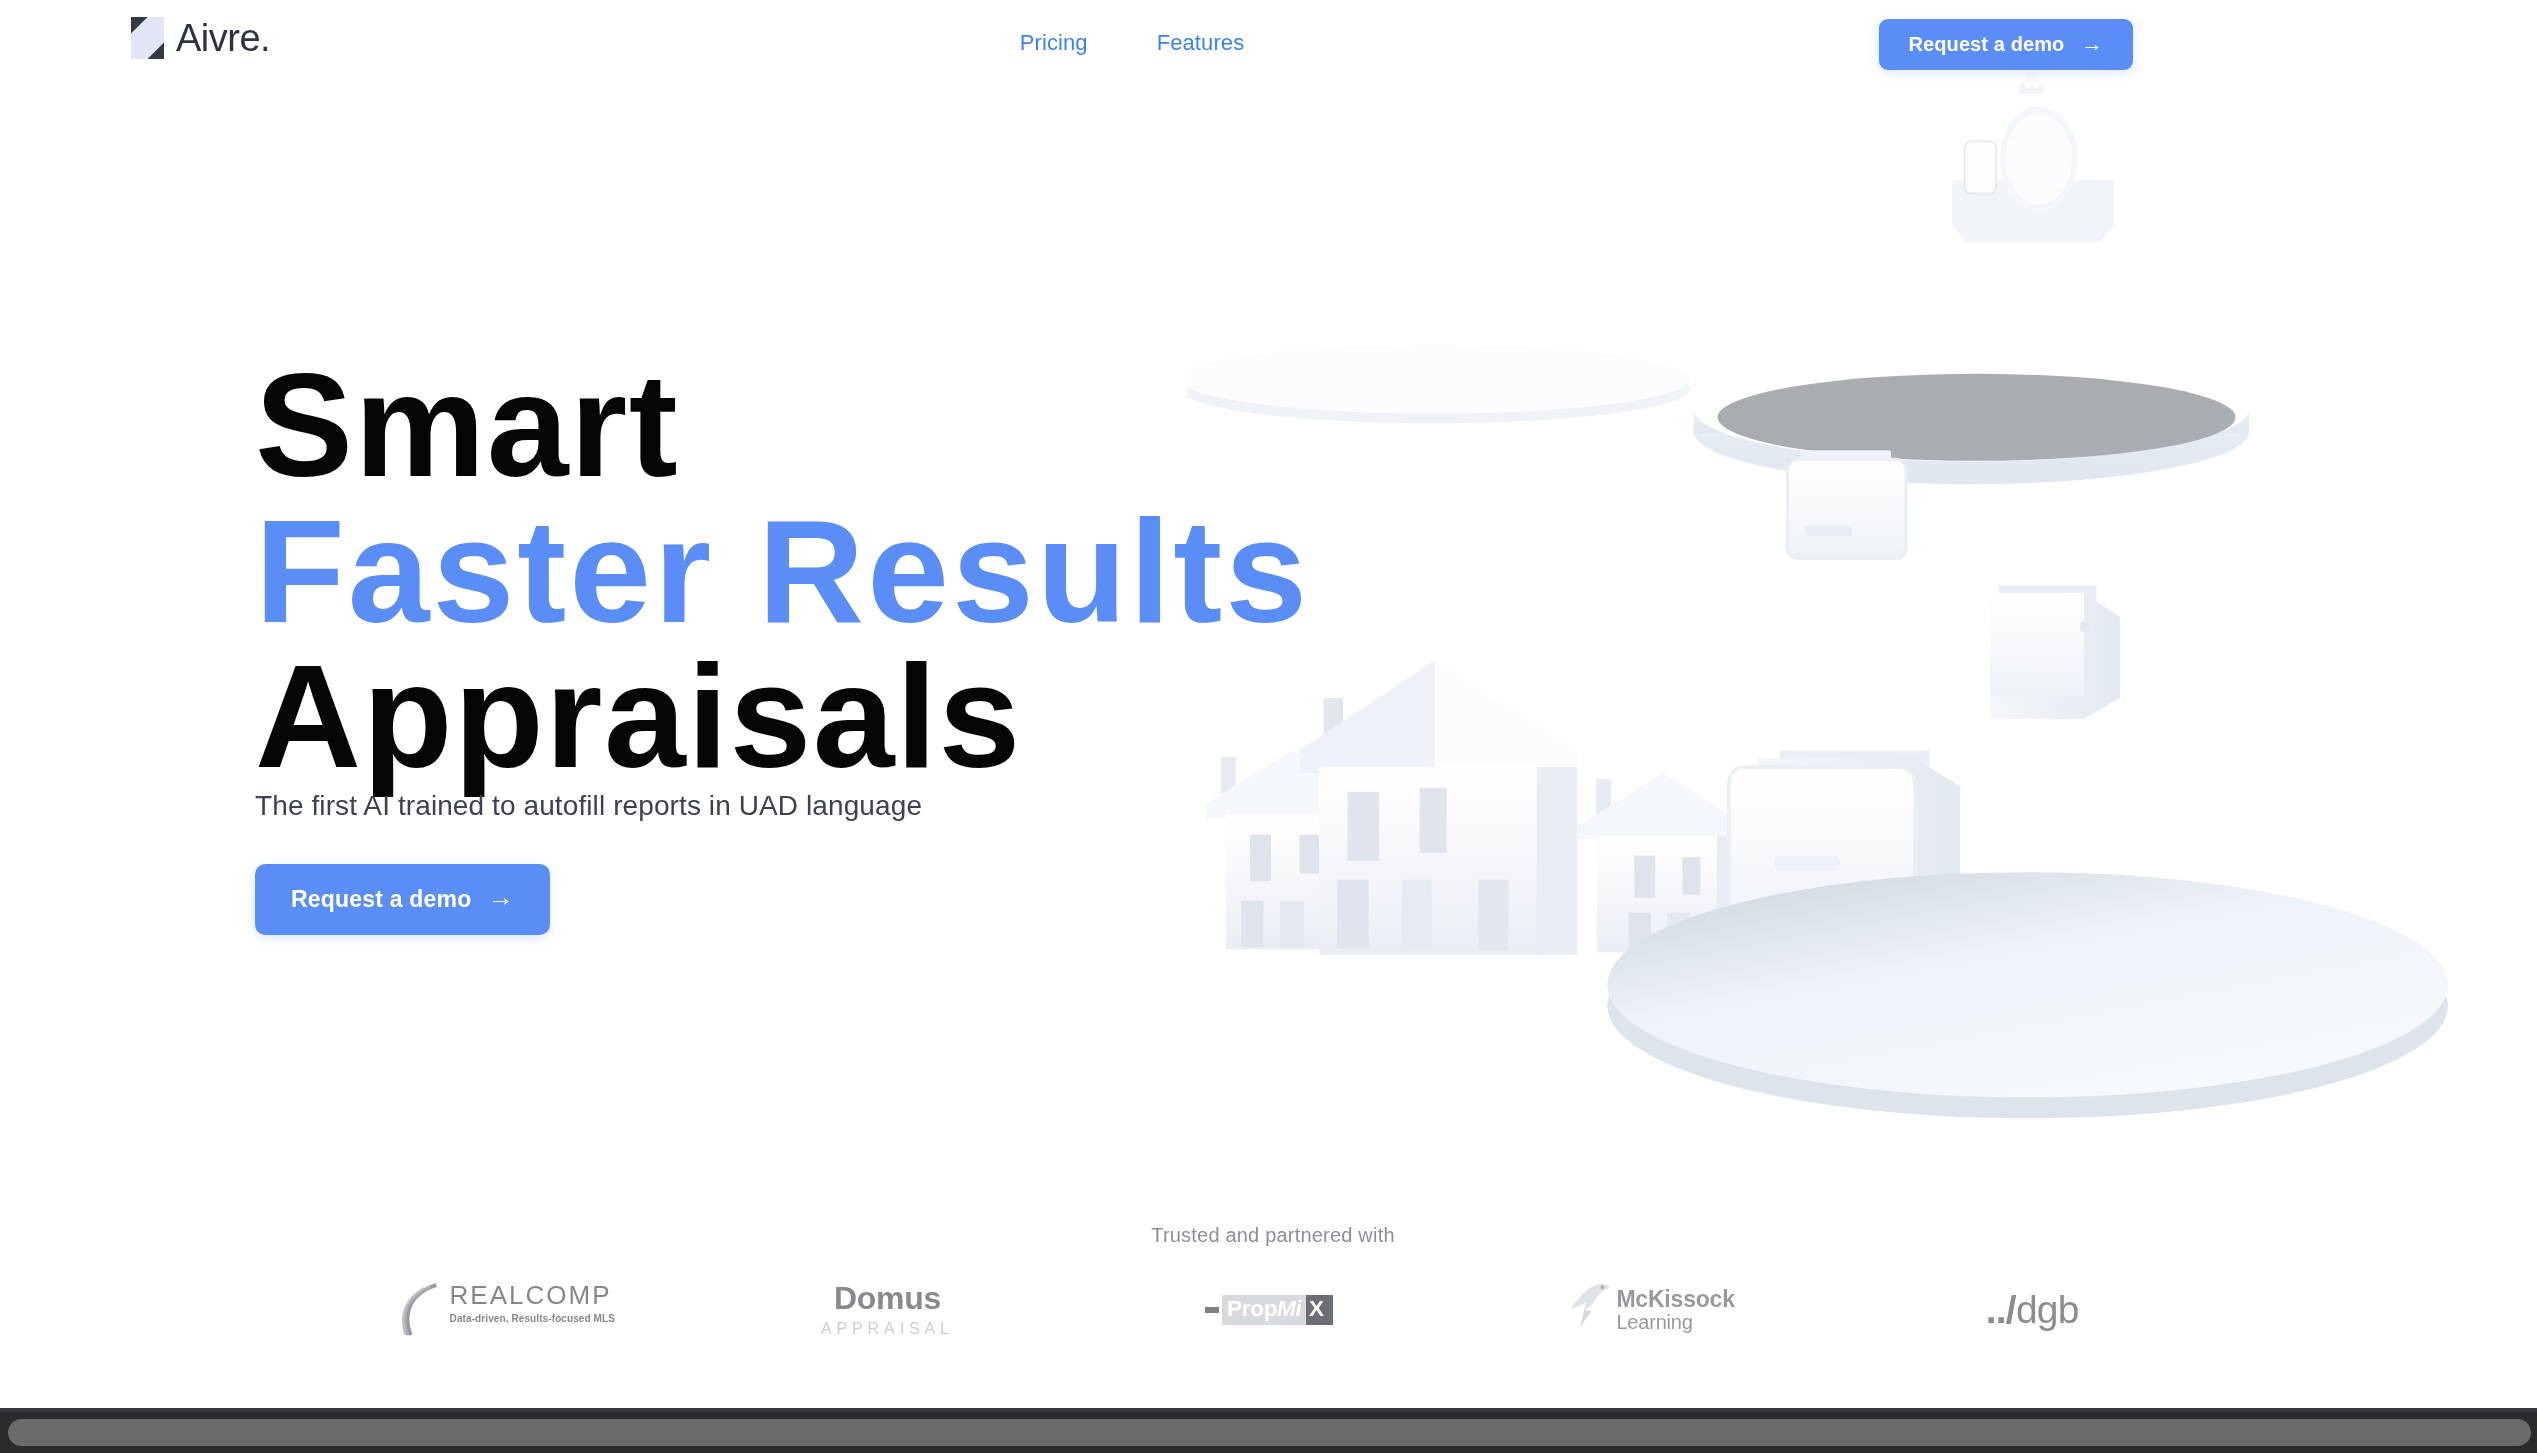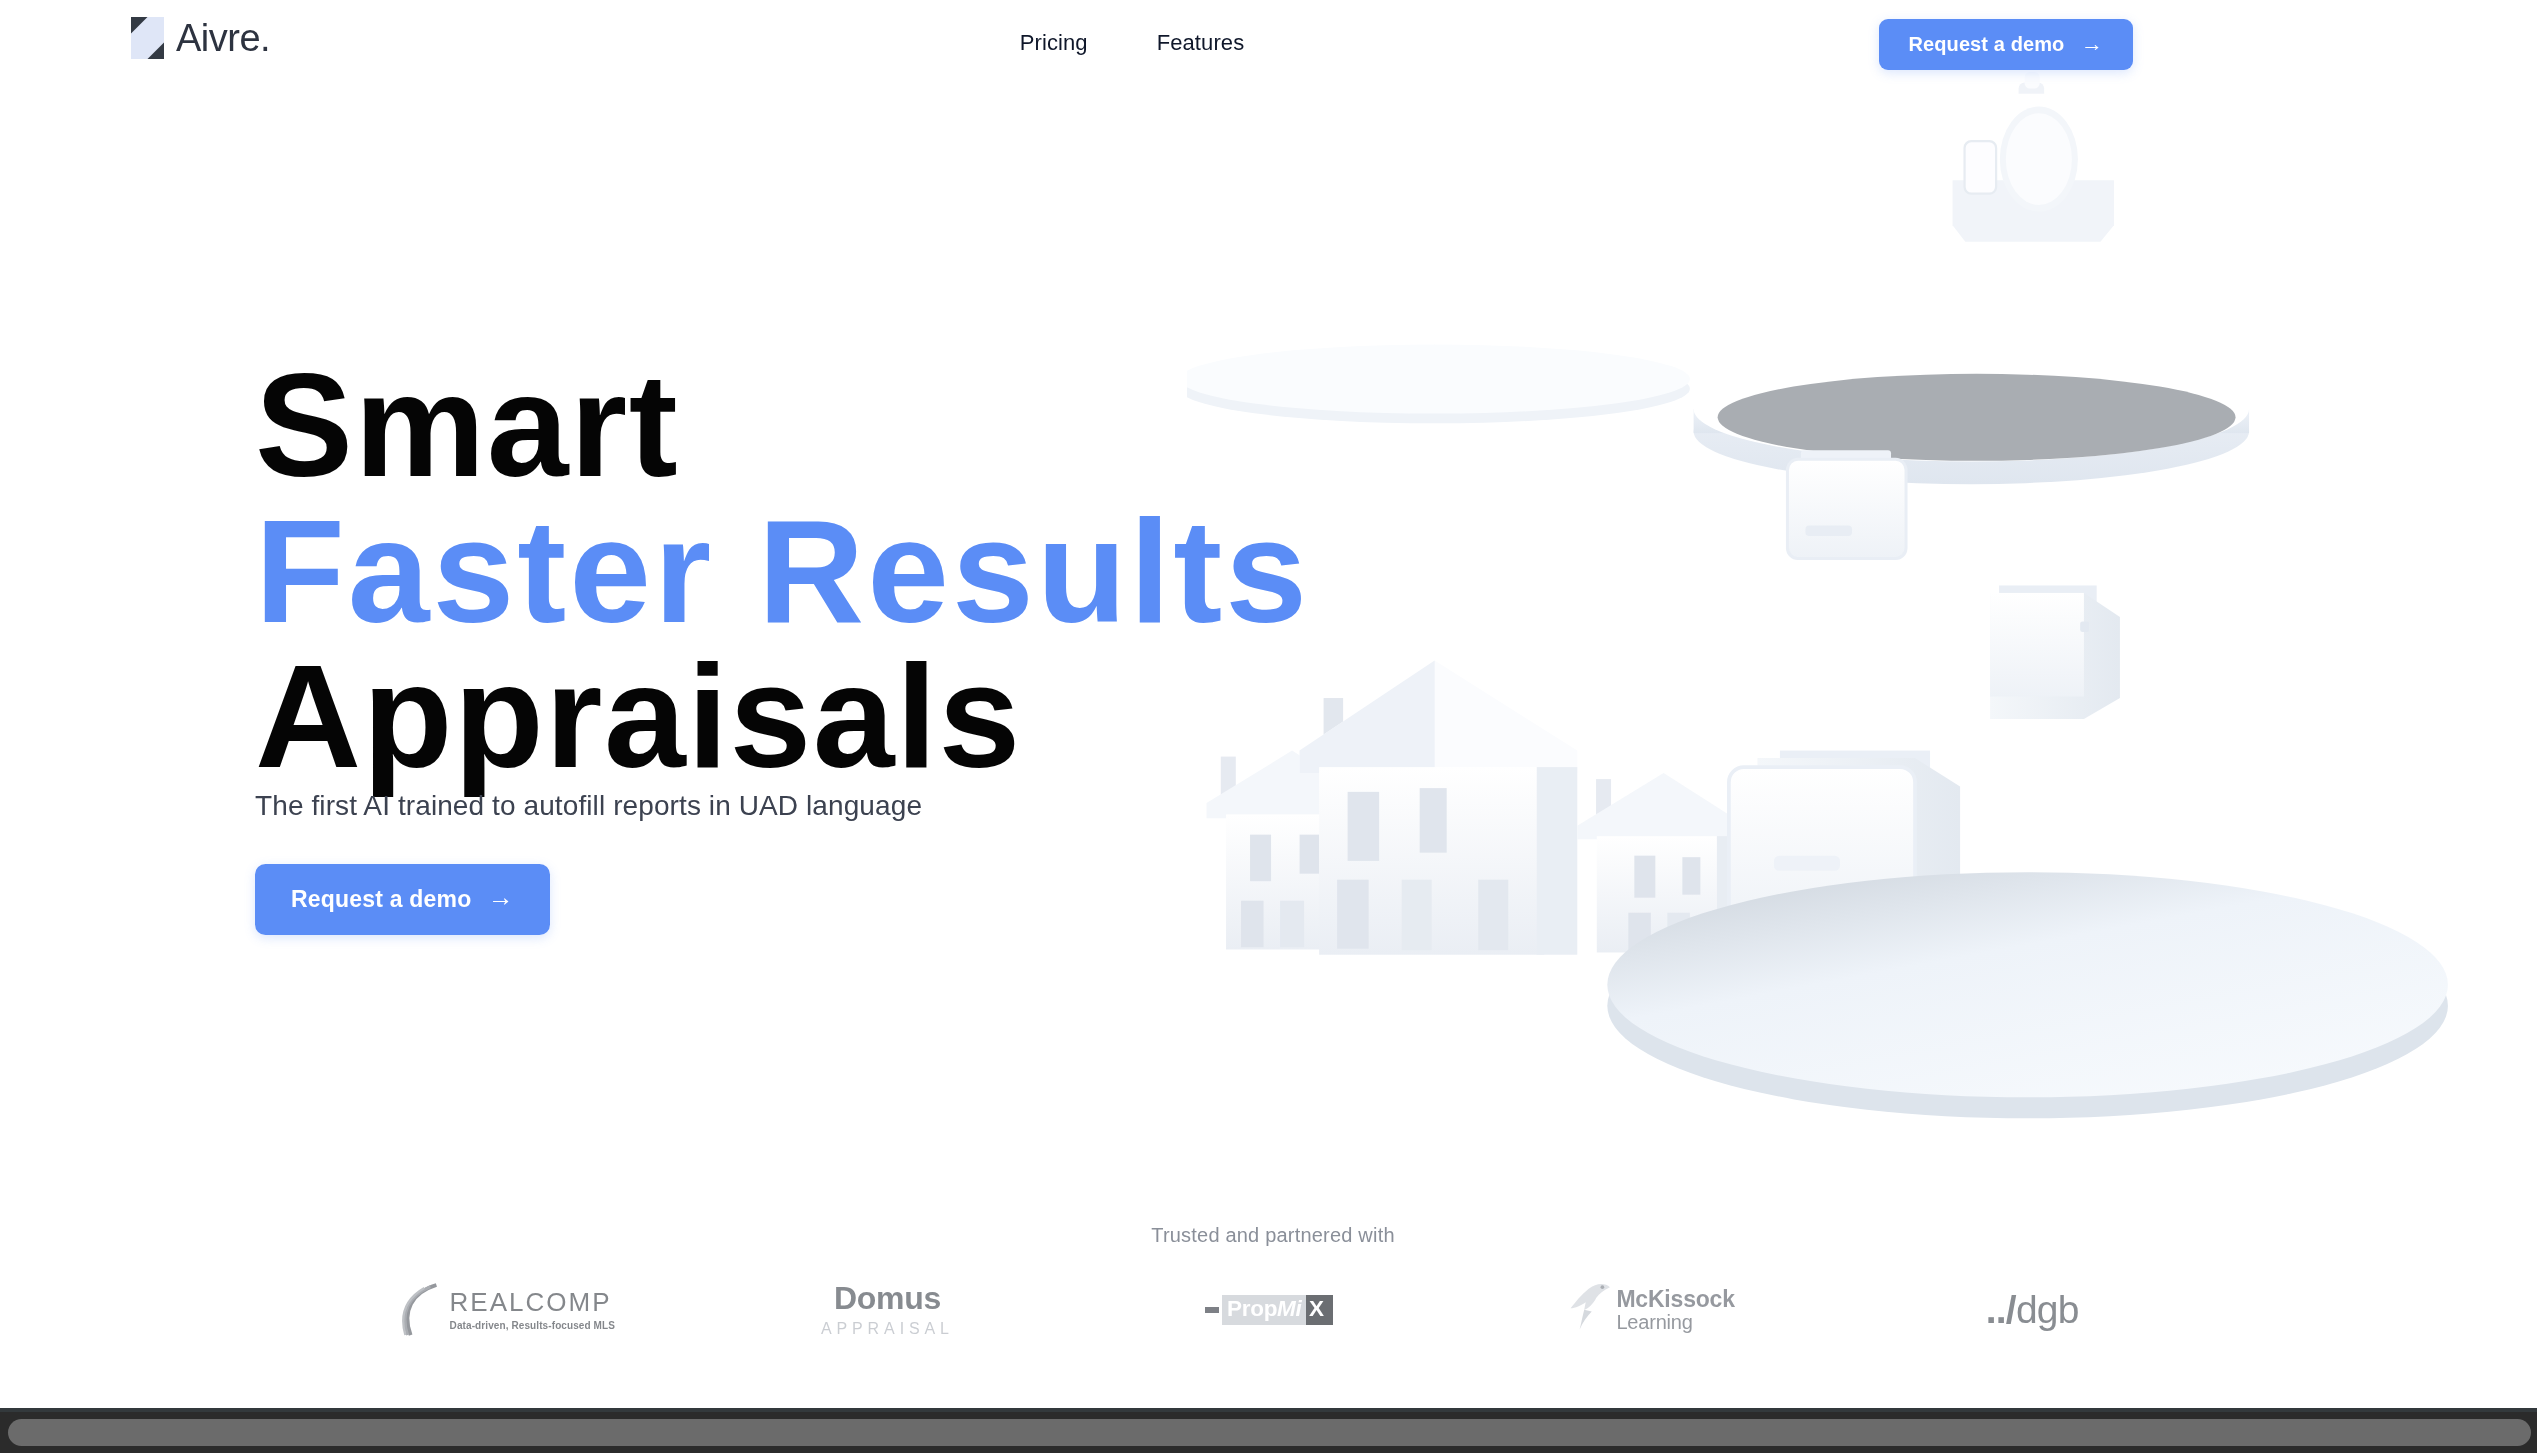--- a/index.html
+++ b/index.html
@@ -22,21 +22,21 @@
   .brand-text {
     font-size:38px; letter-spacing:-0.5px; color:#2d3340; font-weight:400;
     font-family:"Liberation Sans", sans-serif;
   }
 
   .nav-center {
     position:absolute; left:50%; transform:translateX(-50%); top:30px;
     display:flex; align-items:center; gap:69px;
   }
   .nav-link {
-    font-size:22px; color:#0f172a; font-weight:400; text-decoration:none; letter-spacing:0.1px;
+    font-size:22px; color:#3b82f6; font-weight:400; text-decoration:none; letter-spacing:0.1px;
     cursor:pointer; white-space:nowrap;
   }
 
   .btn {
     display:inline-flex; align-items:center; justify-content:center; gap:16.5px;
     background:#5b8df6; color:#ffffff; border:none; cursor:pointer;
     font-family:"Liberation Sans", sans-serif; font-weight:700;
     box-shadow:0 3px 10.5px rgba(91,141,246,.22);
   }
   .btn .arrow { display:inline-block; line-height:1; }
@@ -77,21 +77,21 @@
   .logos {
     margin-top:28.5px; display:flex; align-items:center; justify-content:center; gap:0;
     padding:0 315px;
   }
   .logo-slot {
     flex:1 1 0; display:flex; align-items:center; justify-content:center;
     height:69px; opacity:.72;
   }
 
   
-  .lg-realcomp { display:flex; align-items:center; gap:6px; }
+  .lg-realcomp { display:flex; gap:6px; }
   .lg-realcomp .swoosh { width:47px; height:56px; }
   .lg-realcomp .rc-txt { display:flex; flex-direction:column; }
   .lg-realcomp .rc-main {
     font-size:26px; font-weight:400; color:#55595f; letter-spacing:2px; line-height:1;
   }
   .lg-realcomp .rc-tag {
     font-size:10px; font-weight:700; color:#55595f; letter-spacing:0.1px; margin-top:5.3px;
     text-align:center;
   }
   

